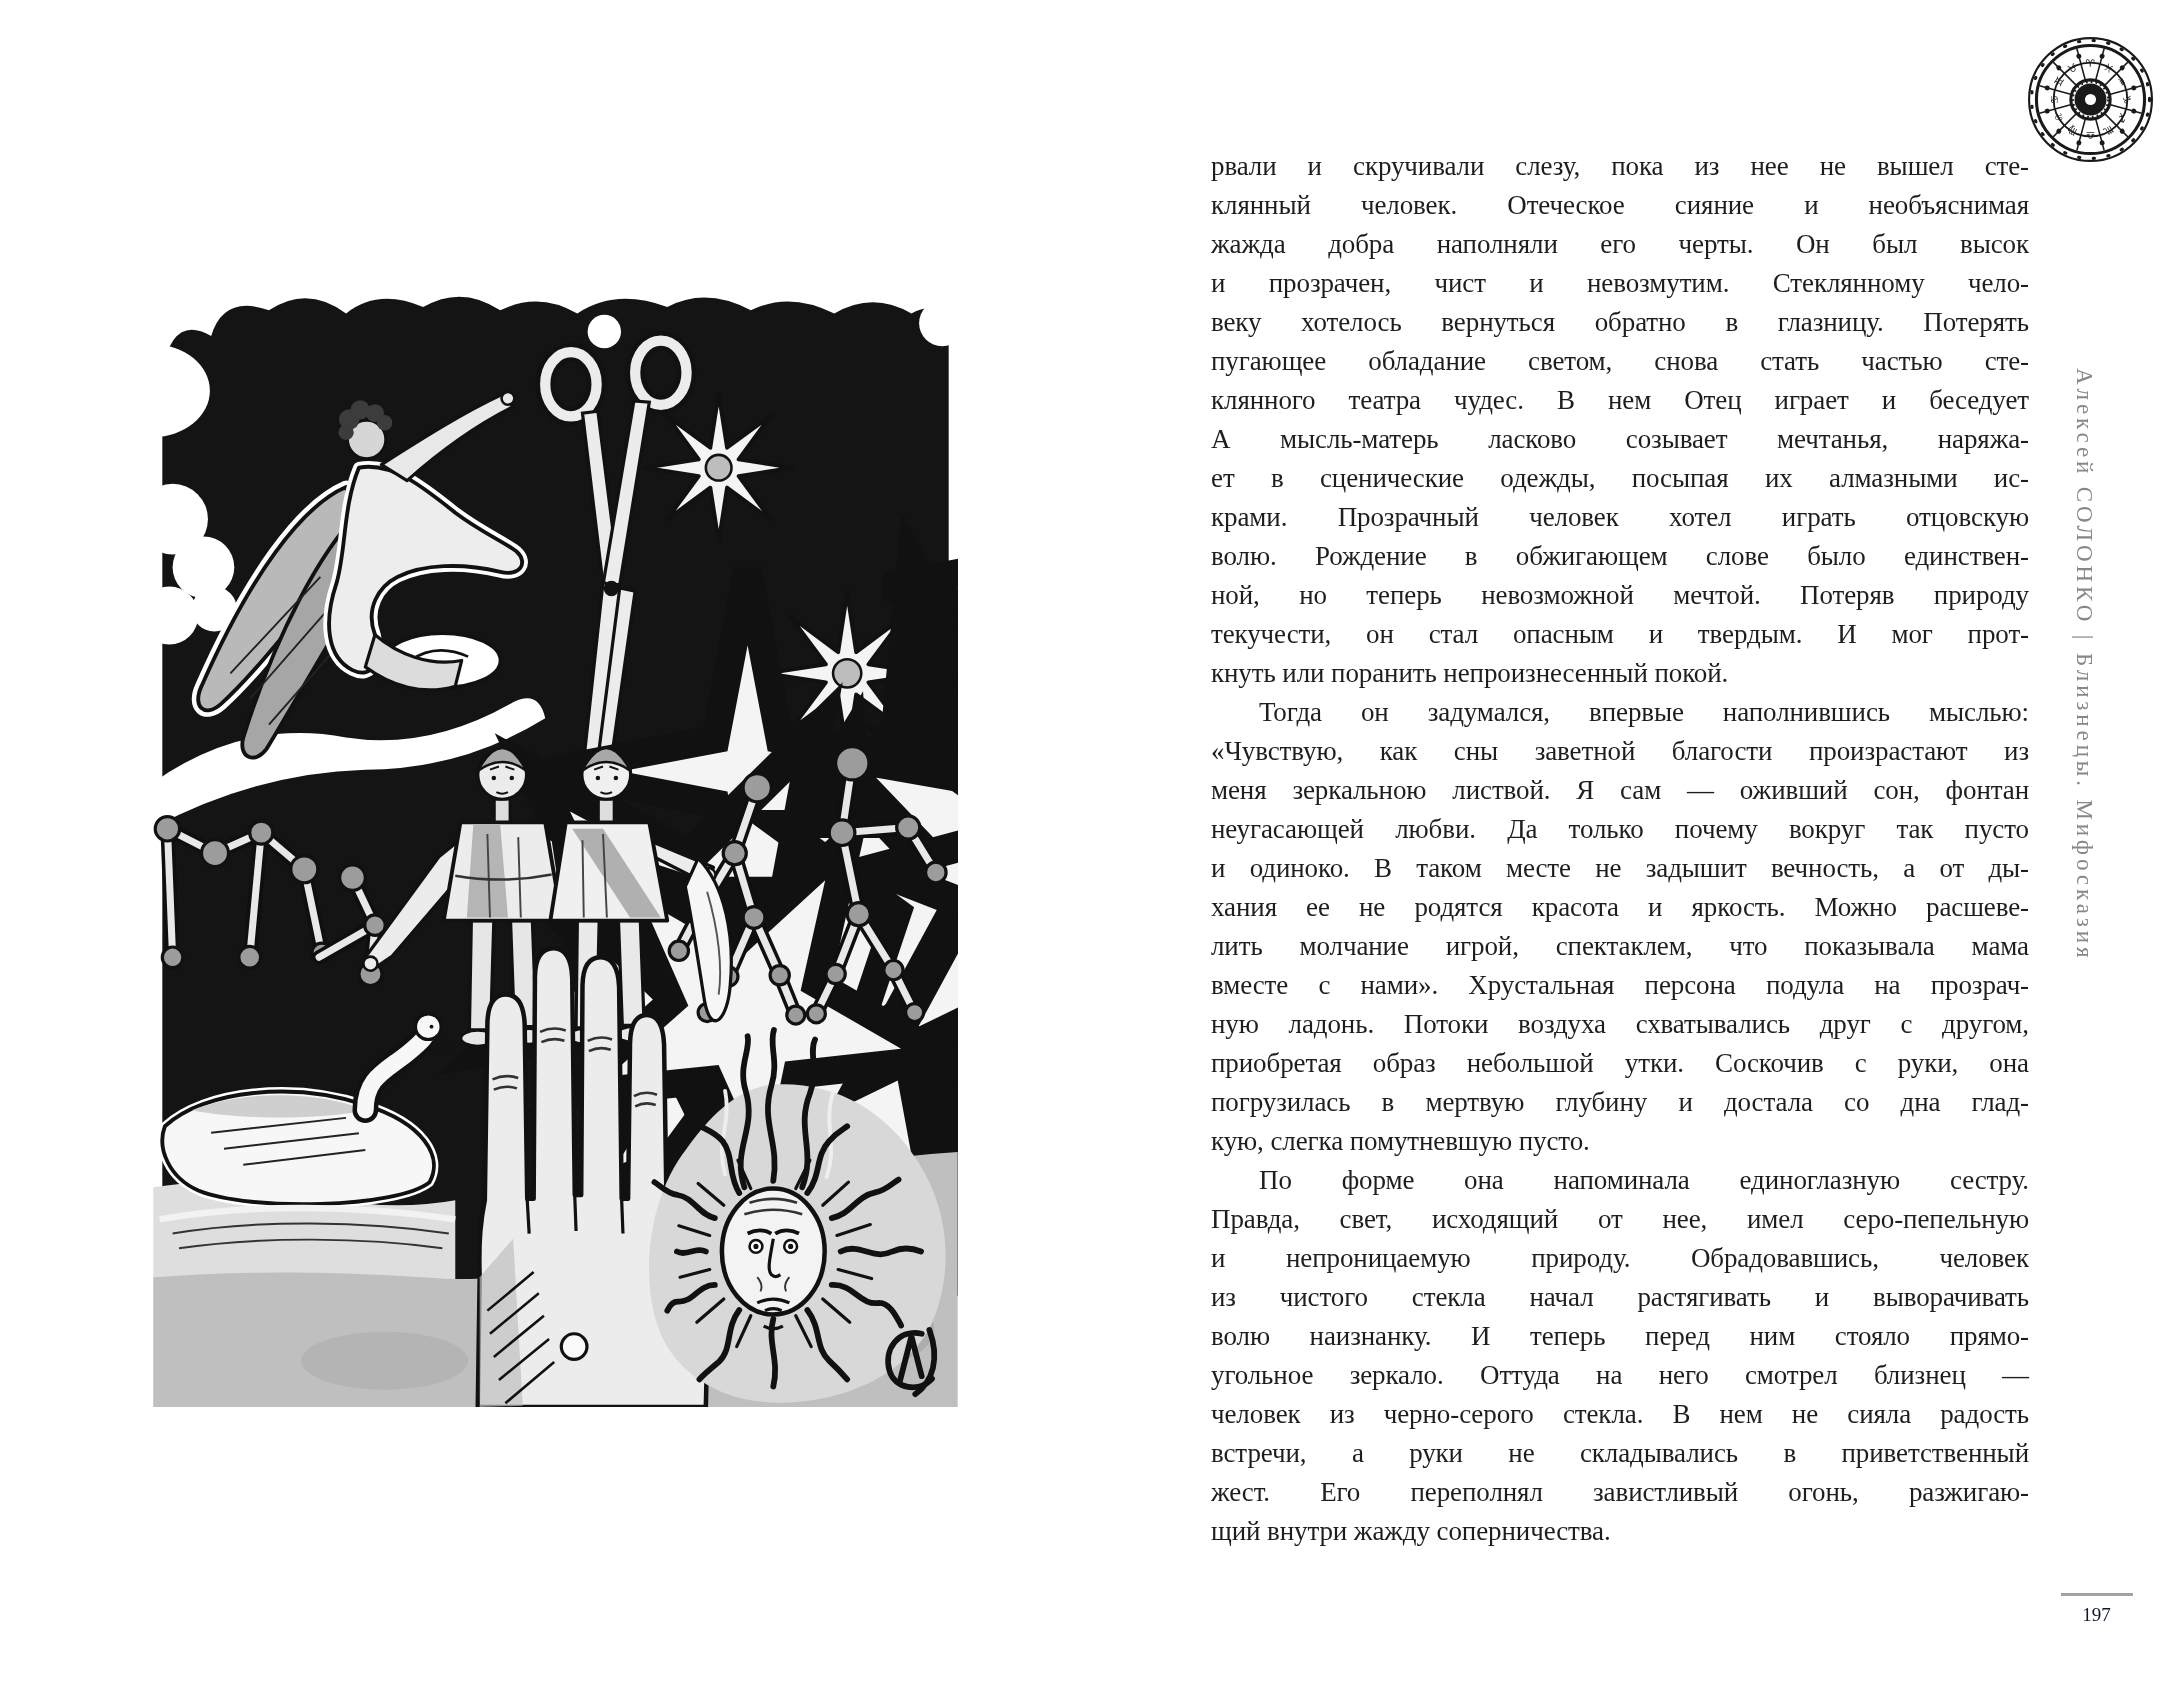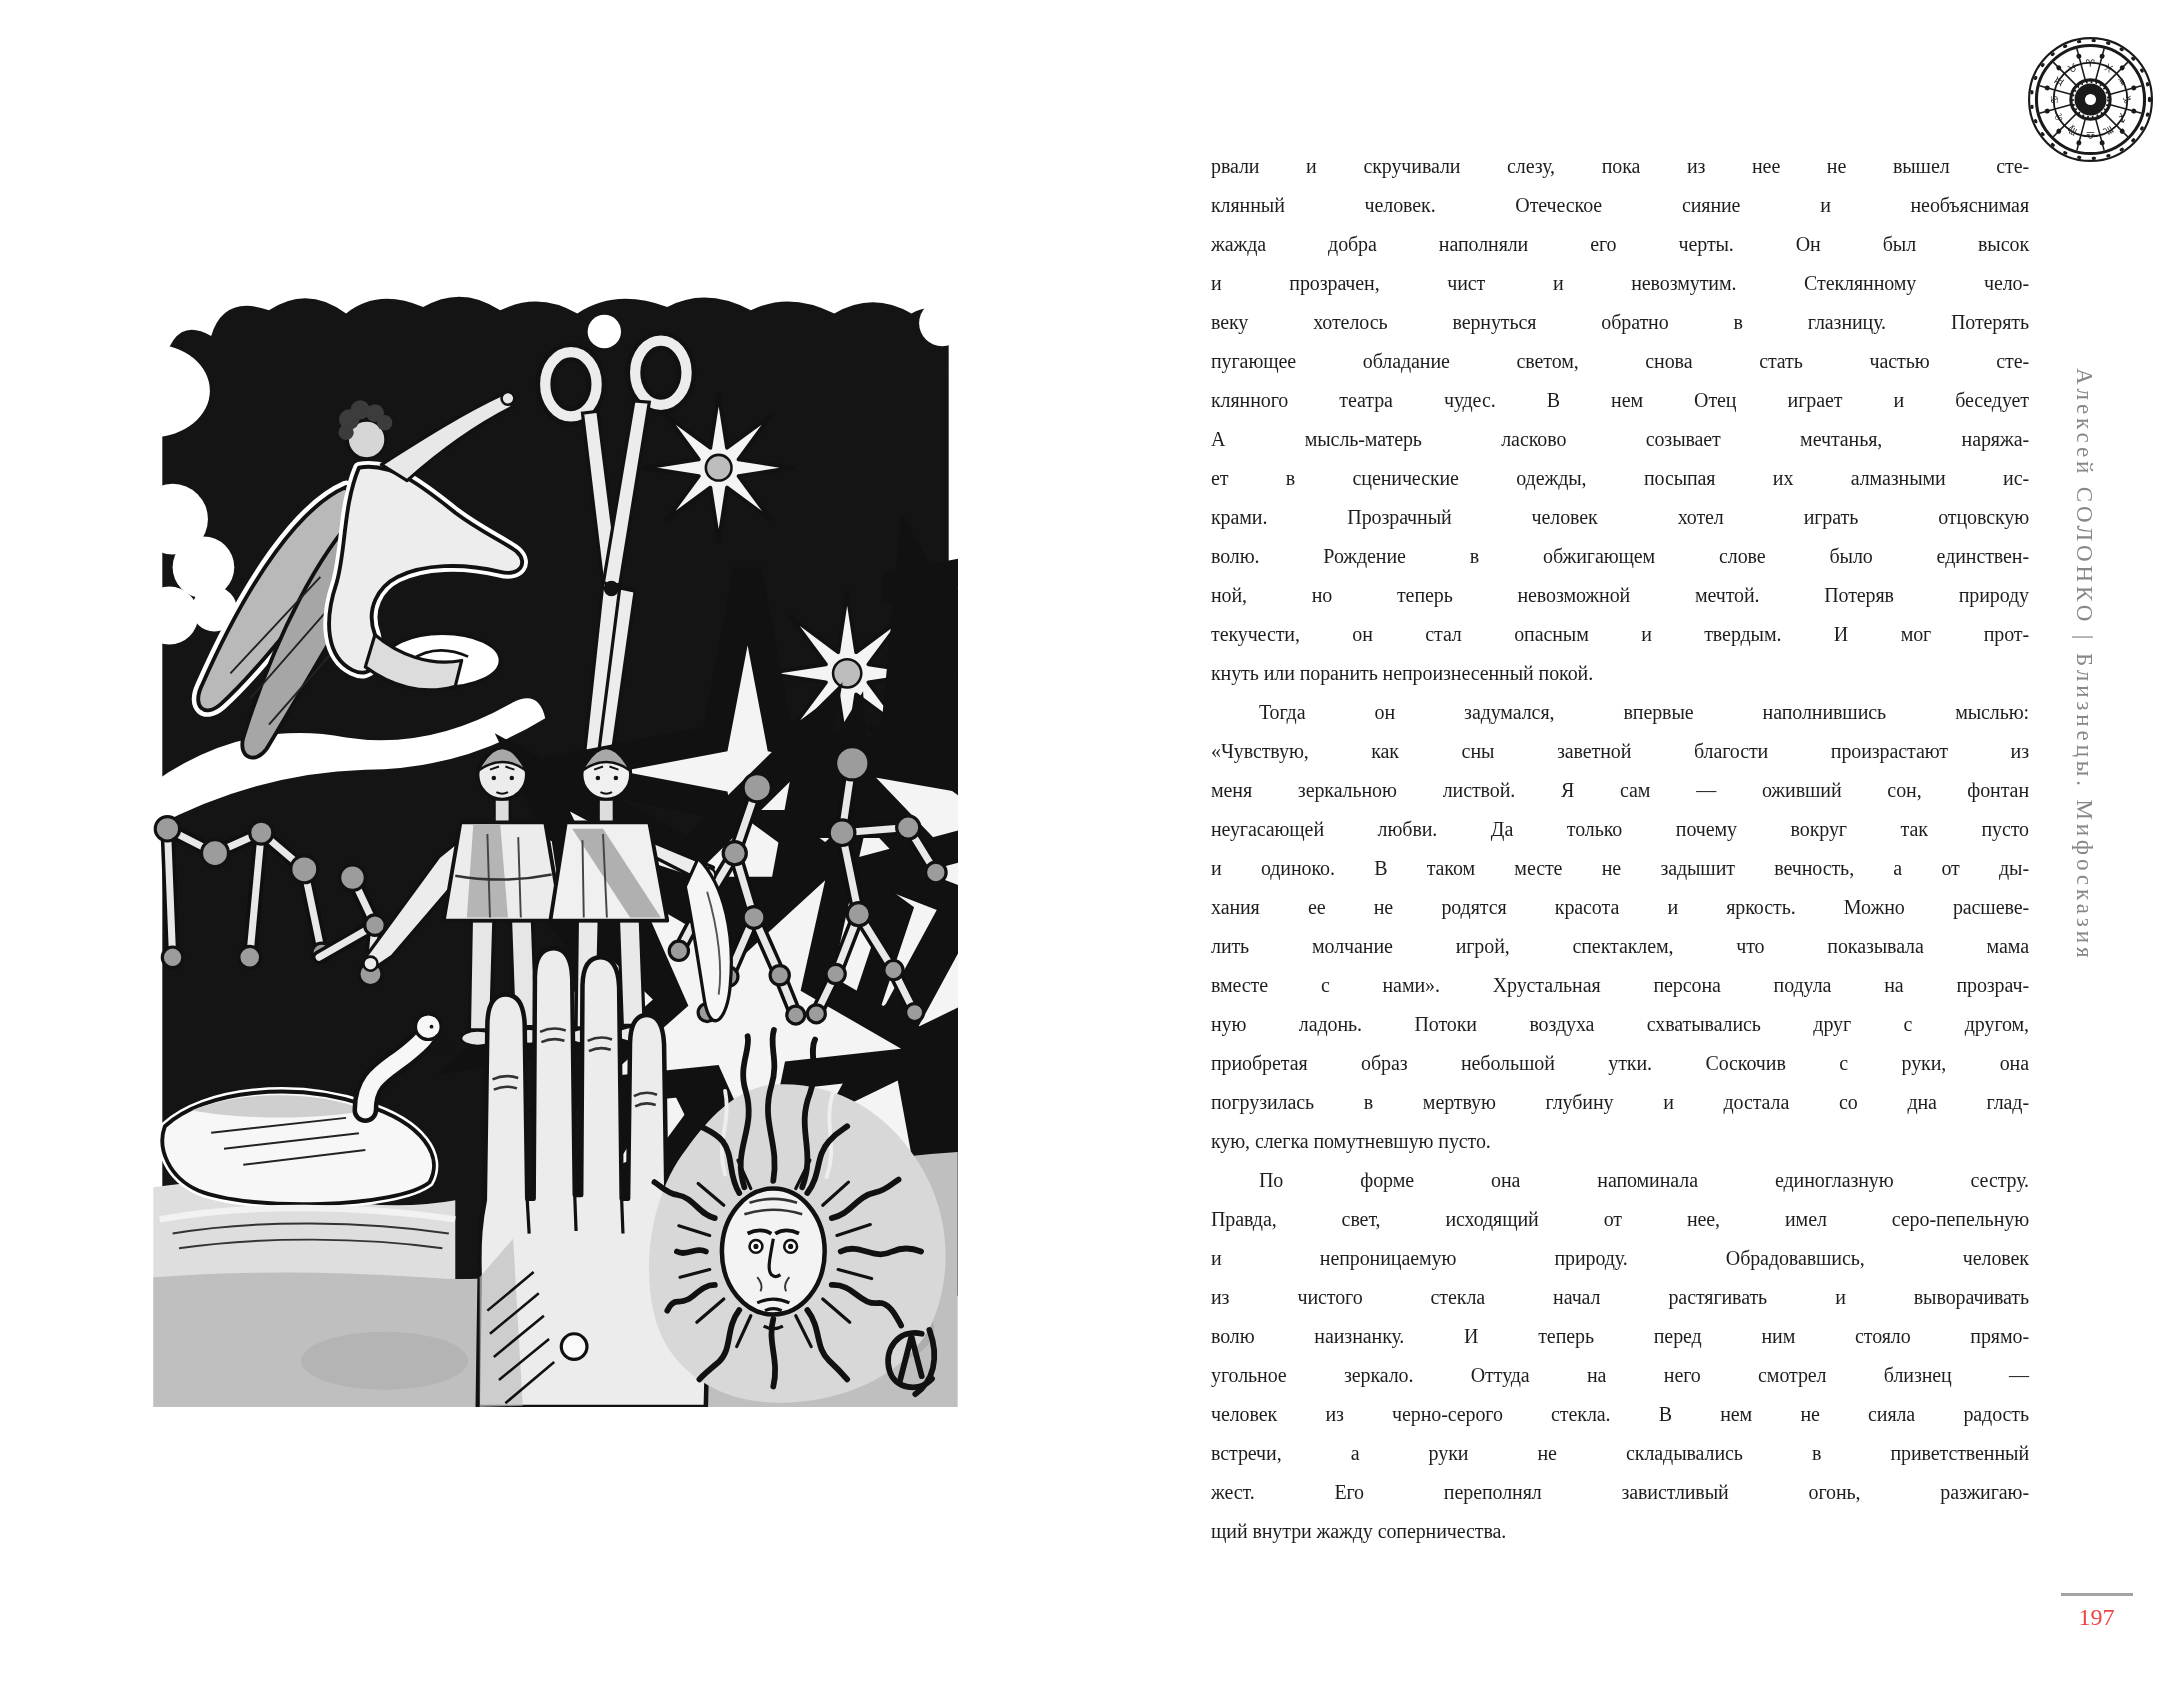--- a/index.html
+++ b/index.html
@@ -3,36 +3,36 @@
 <meta charset="utf-8">
 <style>
   html,body{margin:0;padding:0;}
   body{width:2183px;height:1706px;background:#ffffff;position:relative;overflow:hidden;
        font-family:"Liberation Serif",serif;}
   
   .illustration{position:absolute;left:153px;top:275px;width:805px;height:1132px;}
   .illustration svg{display:block;width:100%;height:100%;}
   
   .text-column{position:absolute;left:1211px;top:147px;width:818px;color:#1e1e1e;}
-  .text-column .line{height:39px;font-size:20px;line-height:39px;
+  .text-column .line{height:39px;font-size:27px;line-height:39px;
        text-align:justify;text-align-last:justify;letter-spacing:-0.1px;white-space:nowrap;}
   .text-column .line.last{text-align-last:left;}
   .text-column .line.indent{text-indent:48px;}
   
   .spine-text{position:absolute;left:2071px;top:368px;height:643px;
        writing-mode:vertical-rl;text-orientation:mixed;
        font-size:23px;letter-spacing:3.9px;color:#878787;white-space:nowrap;}
   
   .emblem{position:absolute;left:2026px;top:35px;width:129px;height:129px;}
   .emblem svg{width:100%;height:100%;display:block;}
   .zgl{font-family:"DejaVu Sans",sans-serif;font-size:17px;fill:#1a1a1a;}
   
   .footer-rule{position:absolute;left:2061px;top:1593px;width:72px;height:2.6px;background:#a3a3a3;}
   .page-number{position:absolute;left:2054px;top:1604px;width:85px;text-align:center;
-       font-size:24px;color:#ef4444;}
+       font-size:19px;color:#0f172a;}
   
   .cbg{stroke:#0f0f0f;stroke-width:22;stroke-linecap:round;}
   .cfg{stroke:#e8e8e8;stroke-width:11;stroke-linecap:round;}
   .cnode{fill:#9c9c9c;stroke:#111;stroke-width:5;}
   .ray{stroke:#111;stroke-width:9;fill:none;stroke-linecap:round;}
   .ray2{stroke:#111;stroke-width:5;fill:none;stroke-linecap:round;}
 </style>
 </head>
 <body>
 

